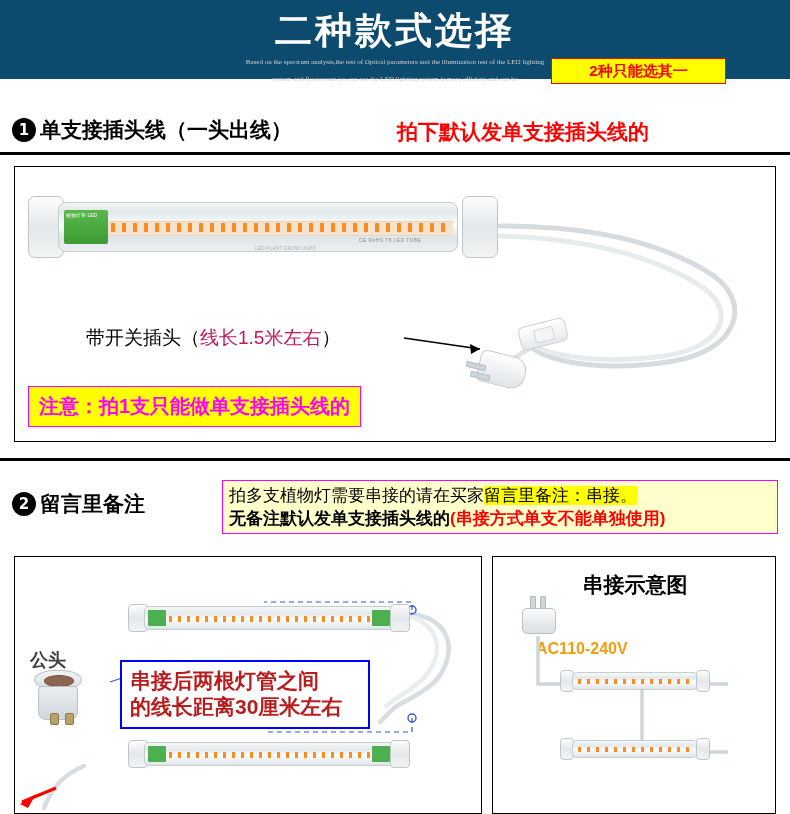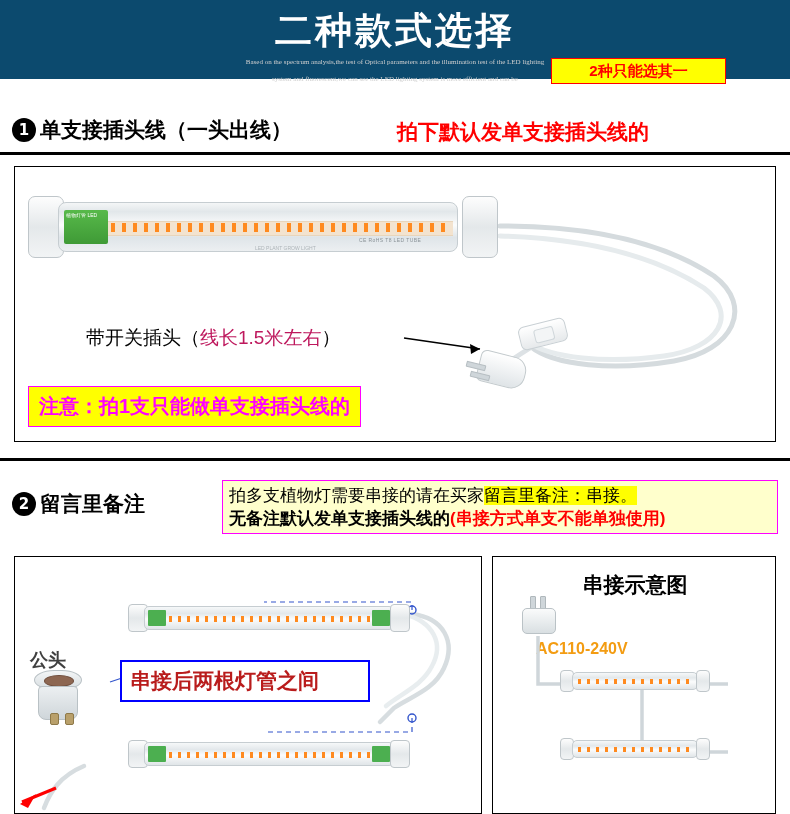--- a/index.html
+++ b/index.html
@@ -606,20 +606,21 @@
     <div class="socket-hole"></div>
   </div>
   <div class="socket-body">
     <div class="socket-pin sp1"></div>
     <div class="socket-pin sp2"></div>
   </div>
 </div>
 
 <div class="blue-note">
   <div>串接后两根灯管之间</div>
+  <div>的线长距离30厘米左右</div>
 </div>
 
 <div class="panel2r">
   <div class="panel2r-title">串接示意图</div>
 </div>
 
 <div class="plug2">
   <div class="prong2 a"></div>
   <div class="prong2 b"></div>
   <div class="plug2-body"></div>

